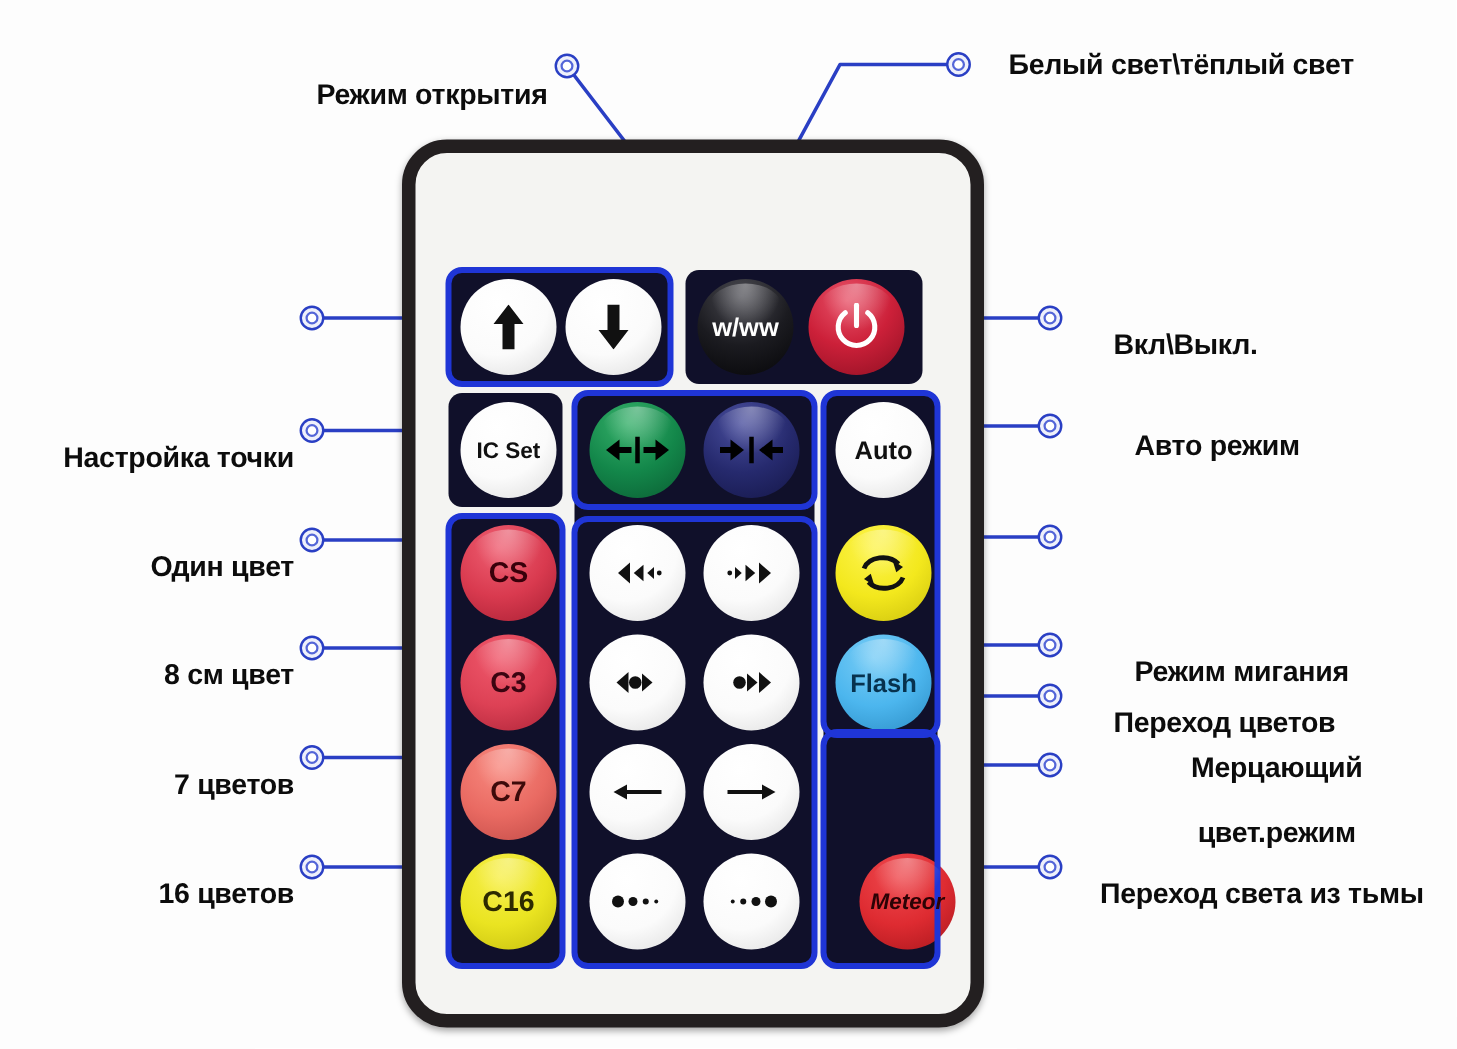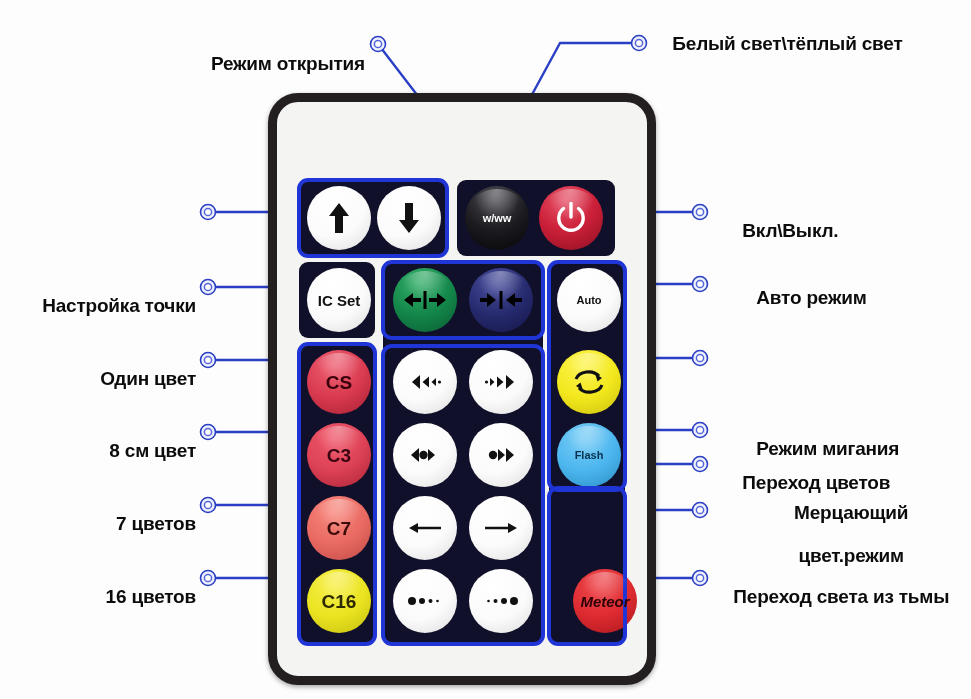--- a/index.html
+++ b/index.html
@@ -145,21 +145,21 @@
   .btn-jump {
     background: radial-gradient(circle at 40% 24%, #80354d 0%, #5d2138 52%, #3a1022 100%);
     color: #180008;
   }
   .btn-meteor {
     background: radial-gradient(circle at 40% 24%, #ef4a4f 0%, #de2b31 52%, #a8161c 100%);
     color: #2c0205;
   }
 
   .cap-text-lg { font-size: 19px; }
-  .cap-text-md { font-size: 11px; }
+  .cap-text-md { font-size: 17px; }
   .cap-text-sm { font-size: 15px; }
 
   svg.gly { display: block; position: relative; z-index: 2; }
 </style>
 </head>
 <body>
 
 <div id="stage">
 
   <svg id="leaders" viewBox="0 0 971 699" xmlns="http://www.w3.org/2000/svg">

